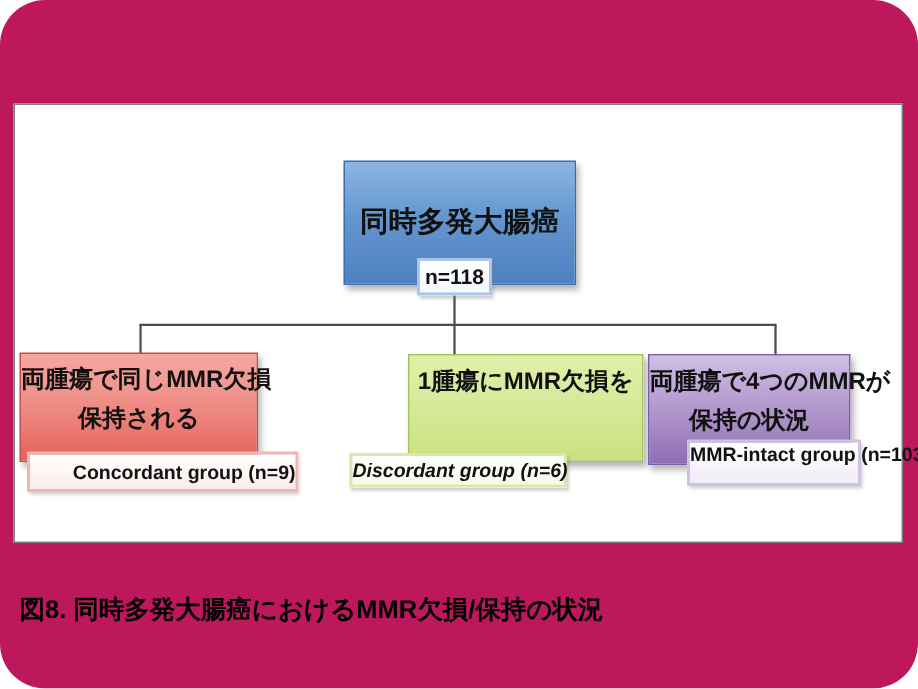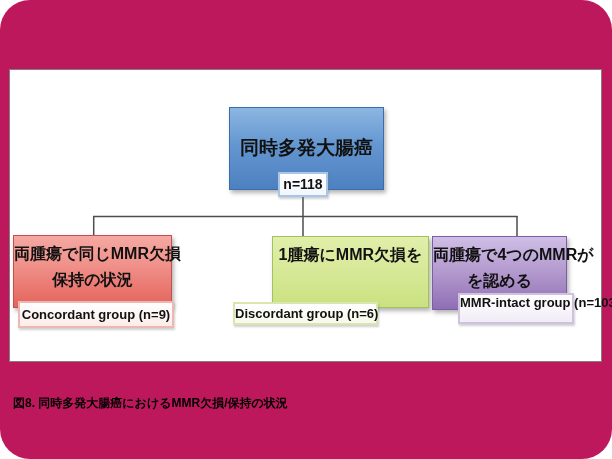--- a/index.html
+++ b/index.html
@@ -84,44 +84,46 @@
     left: 278px; top: 172px;
     width: 50px; height: 25px;
     border: 2px solid #a9c6e8;
     background: linear-gradient(180deg, #ffffff 0%, #f2f7fd 100%);
     font-size: 14px;
     line-height: 21px;
   }
   .group-badge { font-size: 13px; }
   .badge-concordant {
     left: 18px; top: 301px;
-    width: 156px; height: 27px;
+    width: 181px; height: 27px;
     border: 2px solid #eeb7b1;
     background: linear-gradient(180deg, #ffffff 0%, #fcecea 100%);
     line-height: 23px;
+    text-align: right;
   }
   .badge-discordant {
     left: 233px; top: 302px;
     width: 145px; height: 23px;
     border: 2px solid #d9e6b0;
     background: linear-gradient(180deg, #ffffff 0%, #f6fae8 100%);
     line-height: 19px;
+    font-style: italic;
   }
   .badge-mmr {
     left: 458px; top: 293px;
     width: 116px; height: 31px;
     border: 2px solid #cfc2de;
     background: linear-gradient(180deg, #ffffff 0%, #f1ecf7 100%);
     line-height: 14px;
     padding-top: 1px;
   }
   .caption {
     position: absolute;
     left: 13px; top: 395px;
-    font-size: 12px;
+    font-size: 17px;
     font-weight: bold;
     color: #000000;
     white-space: nowrap;
   }
 </style>
 </head>
 <body>
 
 <div class="page">
 
@@ -138,36 +140,36 @@
   <div class="node root-node">
     <span class="txt-line">同時多発大腸癌</span>
   </div>
 
   <div class="badge count-badge">
     <span>n=118</span>
   </div>
 
   <div class="node branch branch-concordant">
     <span class="txt-line">両腫瘍で同じMMR欠損</span>
-    <span class="txt-line">保持の状況</span>
+    <span class="txt-line">保持される</span>
   </div>
   <div class="badge group-badge badge-concordant">
     <span>Concordant group (n=9)</span>
   </div>
 
   <div class="node branch branch-discordant">
     <span class="txt-line">1腫瘍にMMR欠損を</span>
   </div>
   <div class="badge group-badge badge-discordant">
     <span>Discordant group (n=6)</span>
   </div>
 
   <div class="node branch branch-mmr">
     <span class="txt-line">両腫瘍で4つのMMRが</span>
-    <span class="txt-line">を認める</span>
+    <span class="txt-line">保持の状況</span>
   </div>
   <div class="badge group-badge badge-mmr">
     <span class="txt-line">MMR-intact group</span>
     <span class="txt-line">(n=103)</span>
   </div>
 
   <div class="caption">図8. 同時多発大腸癌におけるMMR欠損/保持の状況</div>
 
 </div>
 

